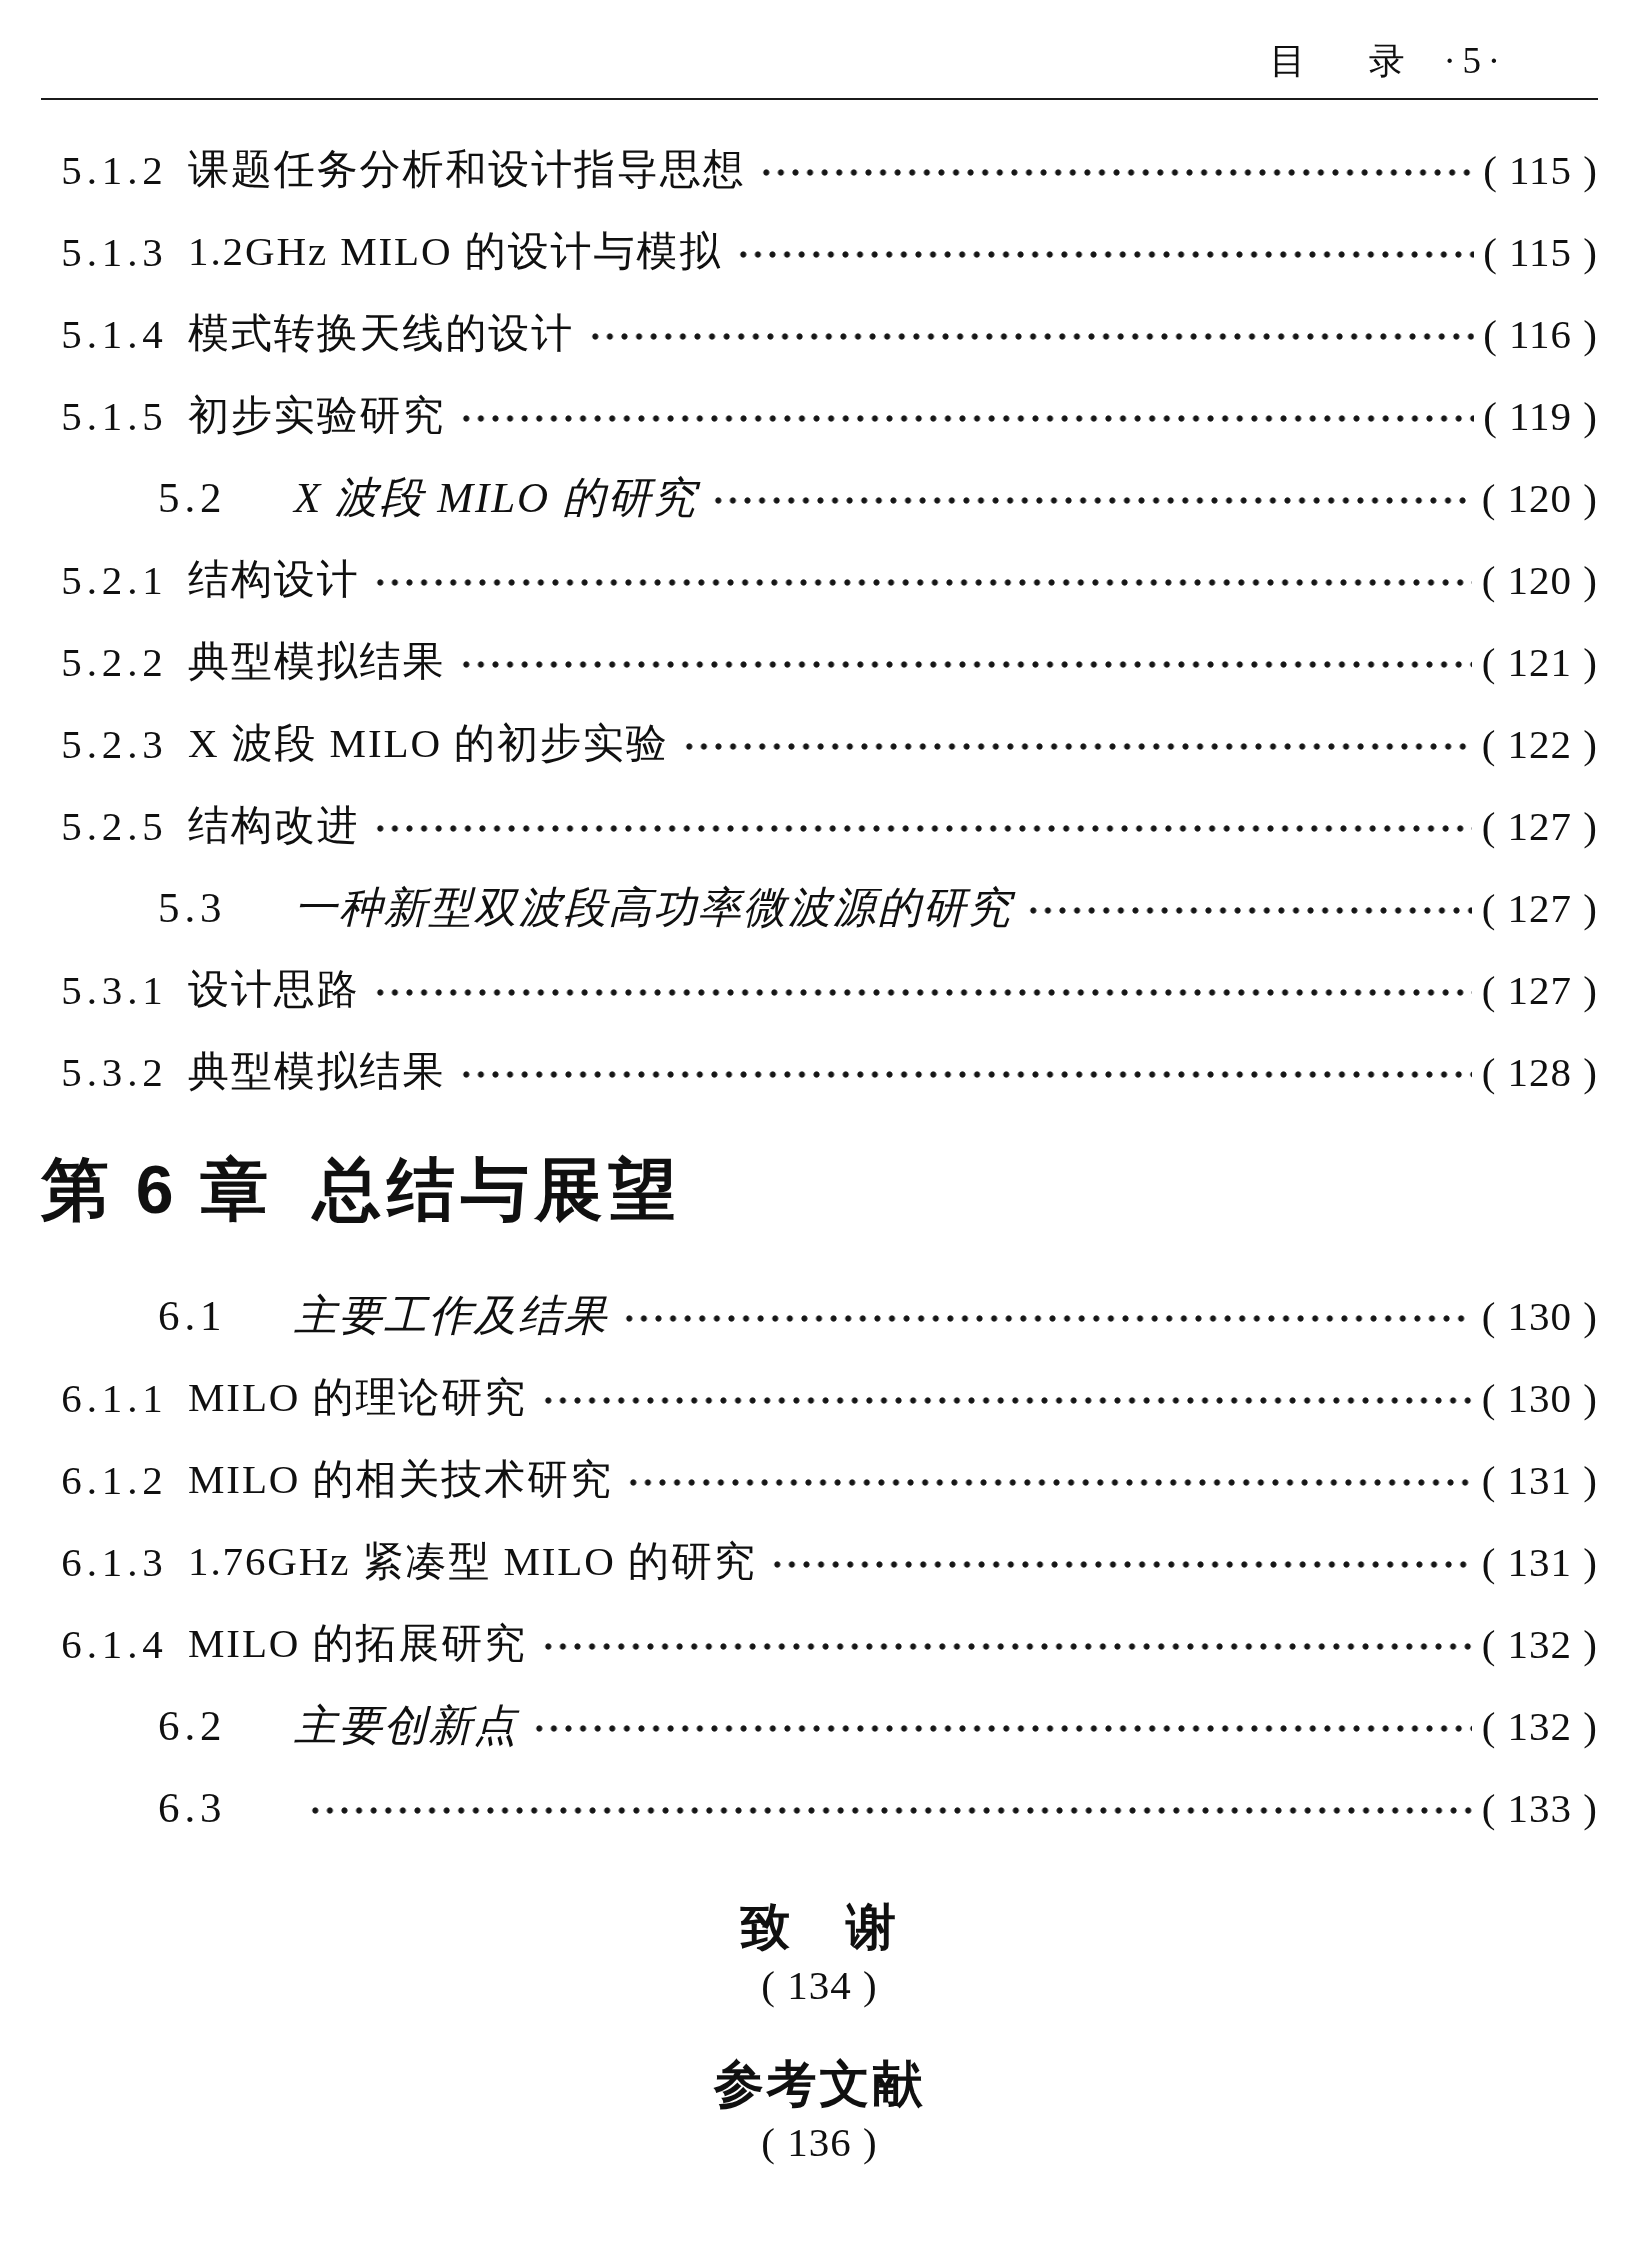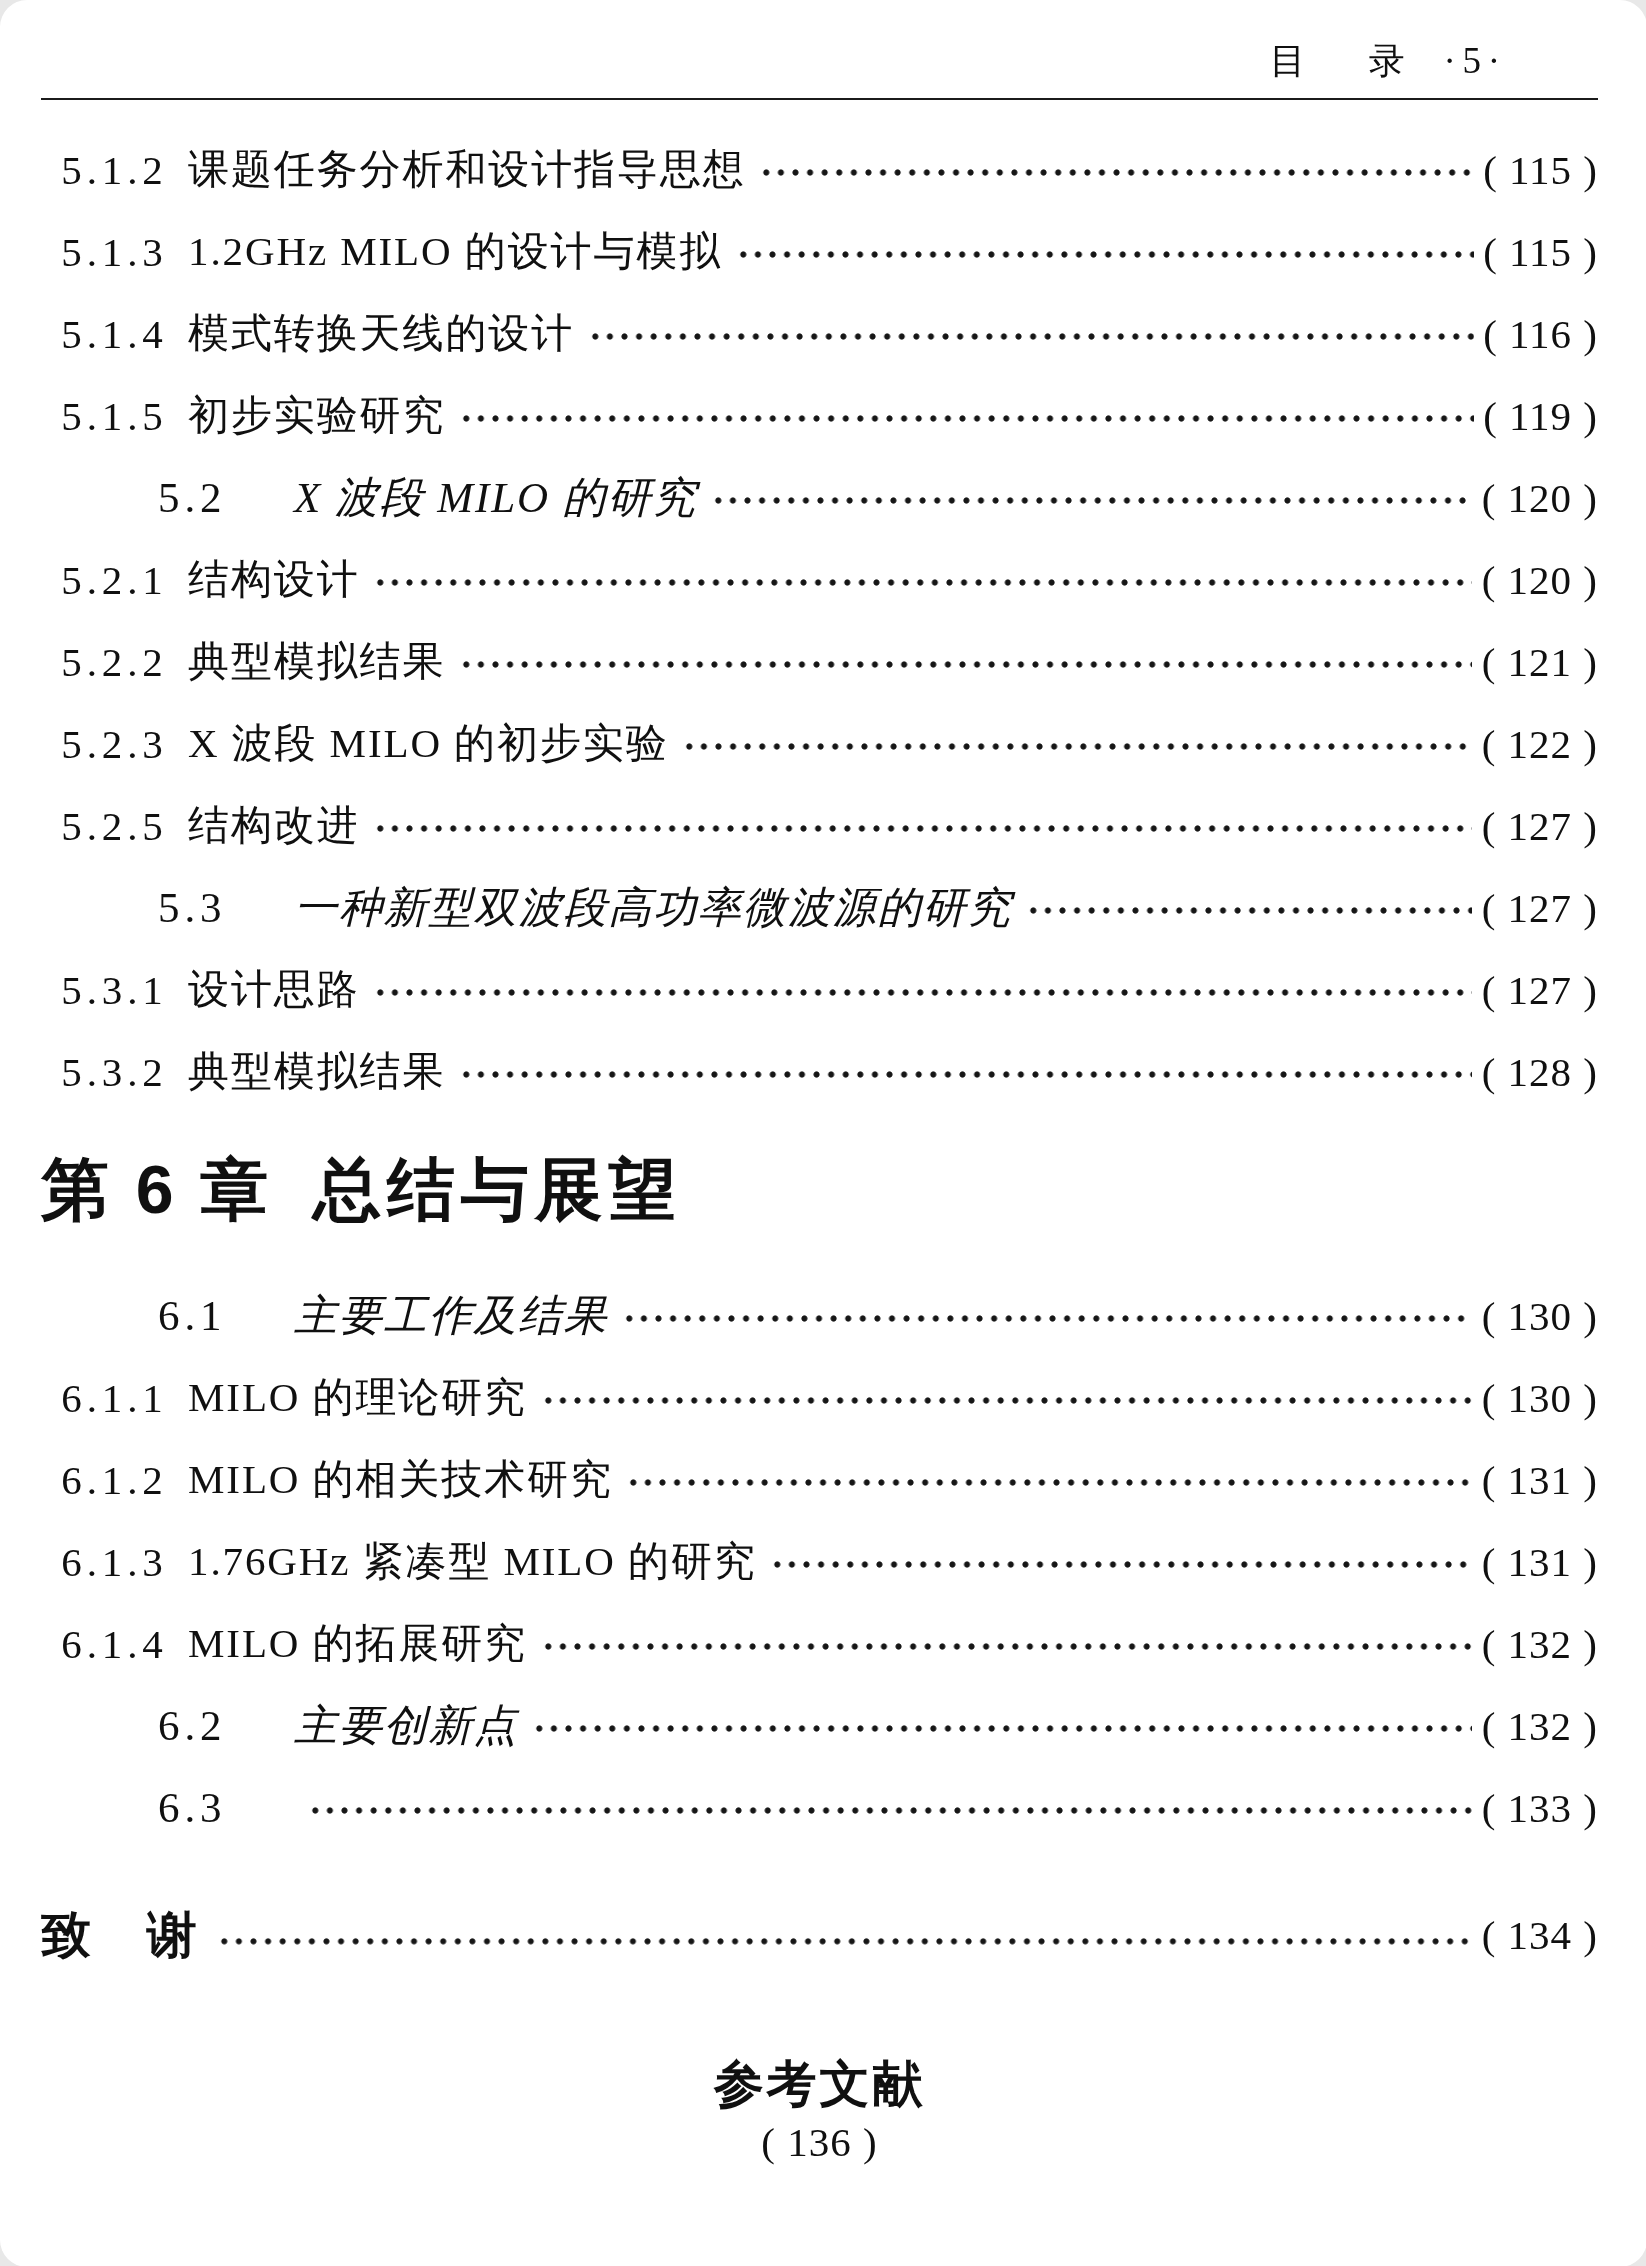--- a/index.html
+++ b/index.html
@@ -7,21 +7,20 @@
     position: relative;
     width: 1647px;
     height: 2267px;
     margin: 0 auto;
     background: #ffffff;
     box-sizing: border-box;
     padding: 37px 49px 0 41px;
     color: #101010;
     font-family: "Liberation Serif", "DejaVu Serif", serif;
     overflow: hidden;
-    border-radius: 27px;
   }
 
   
   .header {
     display: flex;
     justify-content: flex-end;
     align-items: baseline;
     padding-right: 91px;
     height: 47px;
   }
@@ -99,21 +98,21 @@
     height: 83px;
     white-space: nowrap;
   }
   .big-row .big-title {
     font-family: "Liberation Sans", "DejaVu Sans", sans-serif;
     font-weight: 700;
     font-size: 50px;
     letter-spacing: 2.9px;
   }
   .big-row .leader { top: 5.8px; margin-left: 17.5px; }
-  #back-matter .big-row:nth-child(1) { margin-top: 45px; }
+  #back-matter .big-row:nth-child(1) { margin-top: 45px; flex-direction: column; }
   #back-matter .big-row:nth-child(2) { margin-top: 74px; flex-direction: column; }
 </style>
 </head>
 <body>
 
 <div class="page">
 
   <div class="header">
     <span class="hdr-title">目　录</span>
     <span class="hdr-page">·5·</span>

